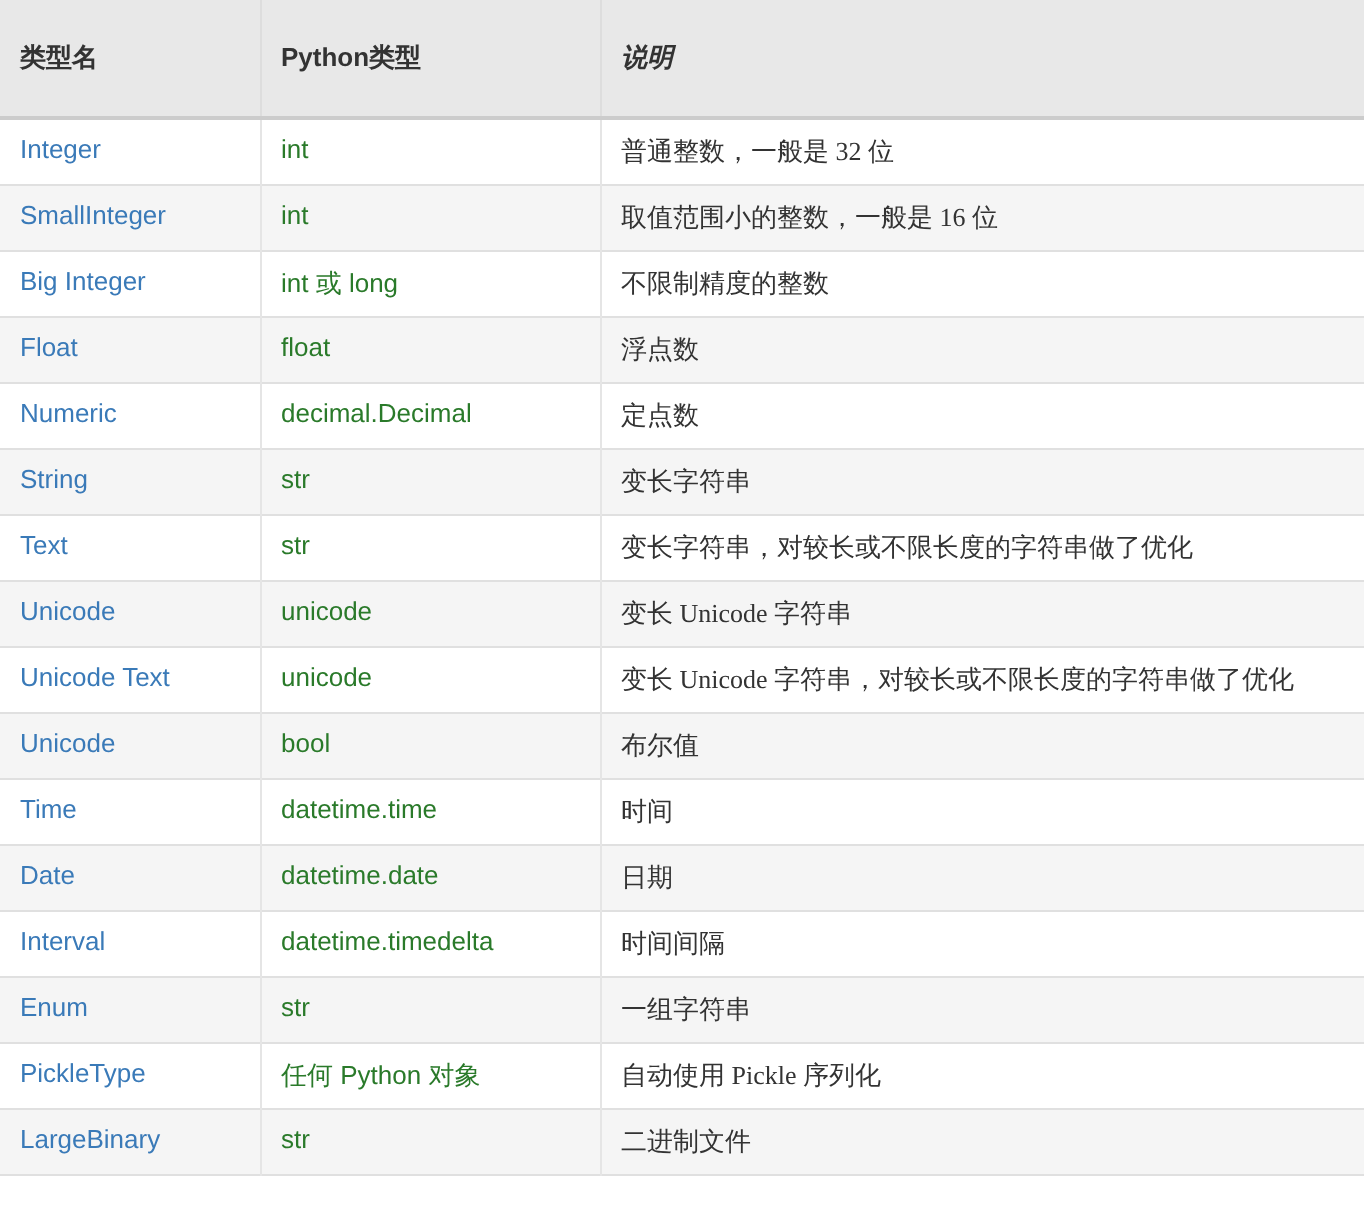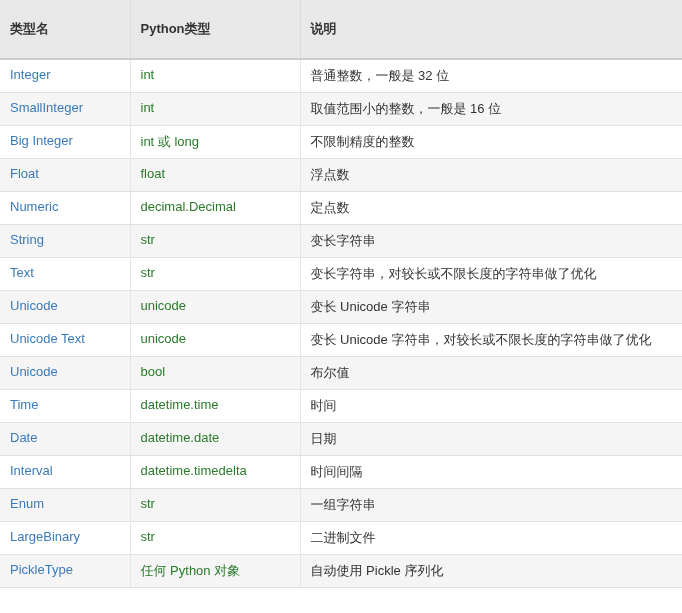--- a/index.html
+++ b/index.html
@@ -24,37 +24,39 @@
     }
     thead th {
       text-align: left;
       padding: 20px 10px;
       font-weight: bold;
       color: #333;
       border-right: 1px solid #ddd;
     }
     thead th:last-child {
       border-right: none;
+      font-style: italic;
     }
     tbody tr {
       border-bottom: 1px solid #e0e0e0;
     }
     tbody tr:nth-child(odd) {
       background: #fff;
     }
     tbody tr:nth-child(even) {
       background: #f5f5f5;
     }
     tbody td {
       padding: 7px 10px;
       border-right: 1px solid #e5e5e5;
       vertical-align: top;
     }
     tbody td:last-child {
       border-right: none;
+      font-family: Liberation Serif, serif;
     }
     .col-type {
       width: 130px;
       color: #3a7ab8;
     }
     .col-python {
       width: 170px;
       color: #2a7a2a;
     }
     .col-desc {
@@ -137,23 +139,23 @@
         <td class="col-type">Interval</td>
         <td class="col-python">datetime.timedelta</td>
         <td class="col-desc">时间间隔</td>
       </tr>
       <tr>
         <td class="col-type">Enum</td>
         <td class="col-python">str</td>
         <td class="col-desc">一组字符串</td>
       </tr>
       <tr>
+        <td class="col-type">PickleType</td>
+        <td class="col-python">任何 Python 对象</td>
+        <td class="col-desc">自动使用 Pickle 序列化</td>
+      </tr>
+      <tr>
         <td class="col-type">LargeBinary</td>
         <td class="col-python">str</td>
         <td class="col-desc">二进制文件</td>
-      </tr>
-      <tr>
-        <td class="col-type">PickleType</td>
-        <td class="col-python">任何 Python 对象</td>
-        <td class="col-desc">自动使用 Pickle 序列化</td>
       </tr>
     </tbody>
 </table>
 
 </body></html>

